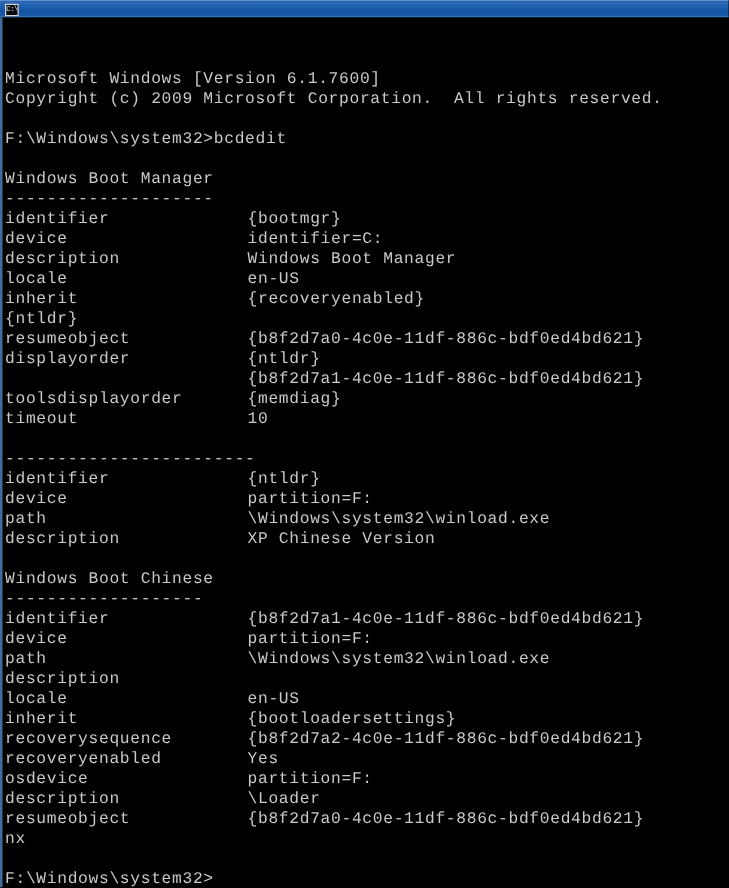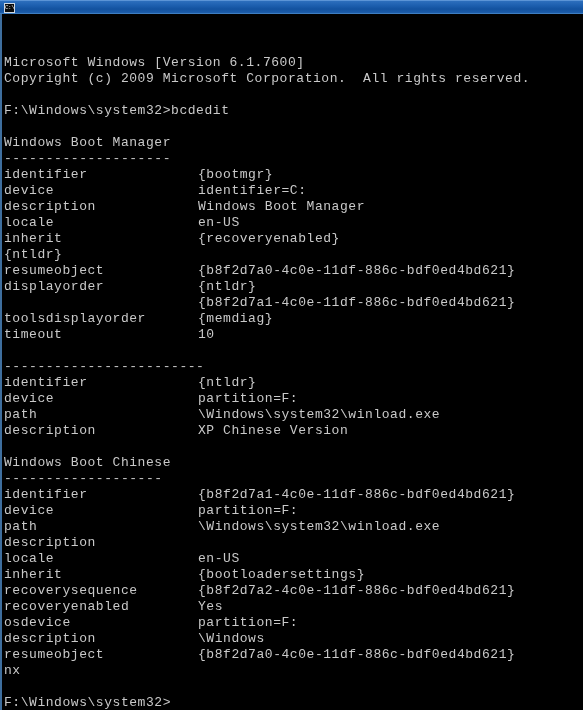--- a/index.html
+++ b/index.html
@@ -180,21 +180,21 @@
         <div class="line sect-rule">-------------------</div>
         <div class="row"><span class="key">identifier</span><span class="val">{b8f2d7a1-4c0e-11df-886c-bdf0ed4bd621}</span></div>
         <div class="row"><span class="key">device</span><span class="val">partition=F:</span></div>
         <div class="row"><span class="key">path</span><span class="val">\Windows\system32\winload.exe</span></div>
         <div class="row"><span class="key">description</span></div>
         <div class="row"><span class="key">locale</span><span class="val">en-US</span></div>
         <div class="row"><span class="key">inherit</span><span class="val">{bootloadersettings}</span></div>
         <div class="row"><span class="key">recoverysequence</span><span class="val">{b8f2d7a2-4c0e-11df-886c-bdf0ed4bd621}</span></div>
         <div class="row"><span class="key">recoveryenabled</span><span class="val">Yes</span></div>
         <div class="row"><span class="key">osdevice</span><span class="val">partition=F:</span></div>
-        <div class="row"><span class="key">description</span><span class="val">\Windows</span></div>
+        <div class="row"><span class="key">description</span><span class="val">\Loader</span></div>
         <div class="row"><span class="key">resumeobject</span><span class="val">{b8f2d7a0-4c0e-11df-886c-bdf0ed4bd621}</span></div>
         <div class="row"><span class="key">nx</span></div>
         <div class="line blank"> </div>
         <div class="line">F:\Windows\system32&gt;</div>
       </div>
   </div>
 
 </div>
 
 </body></html>

